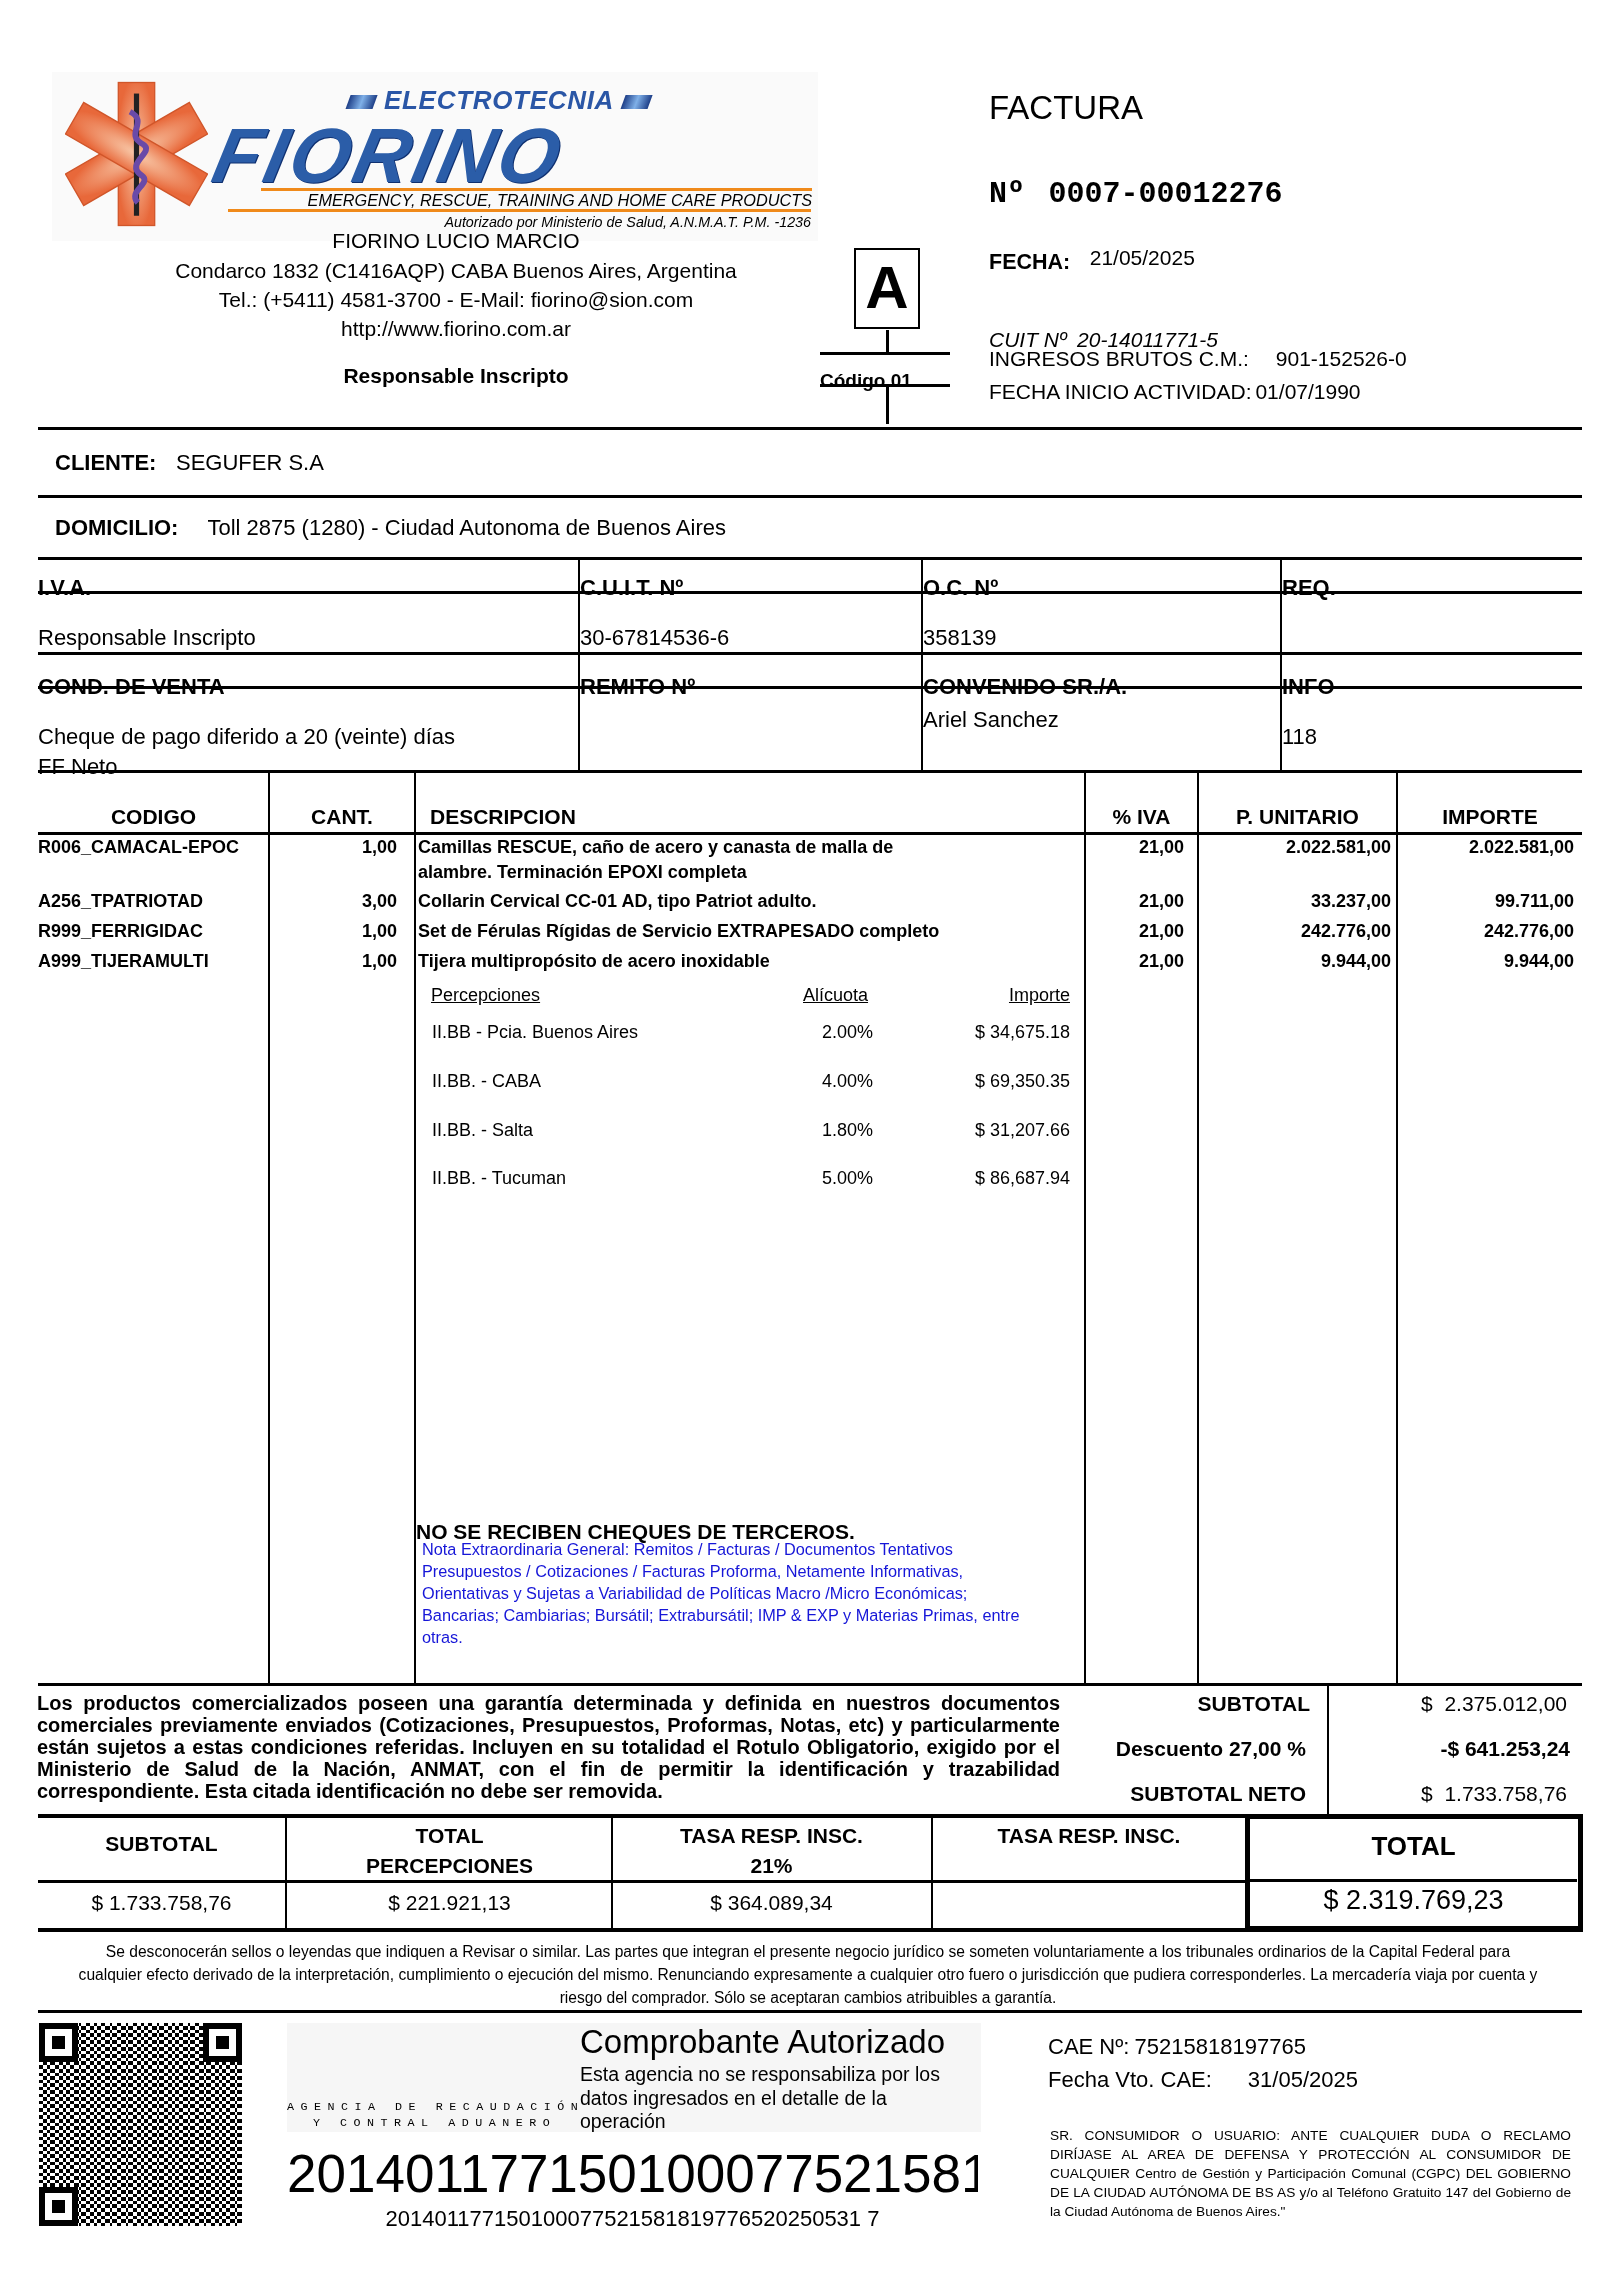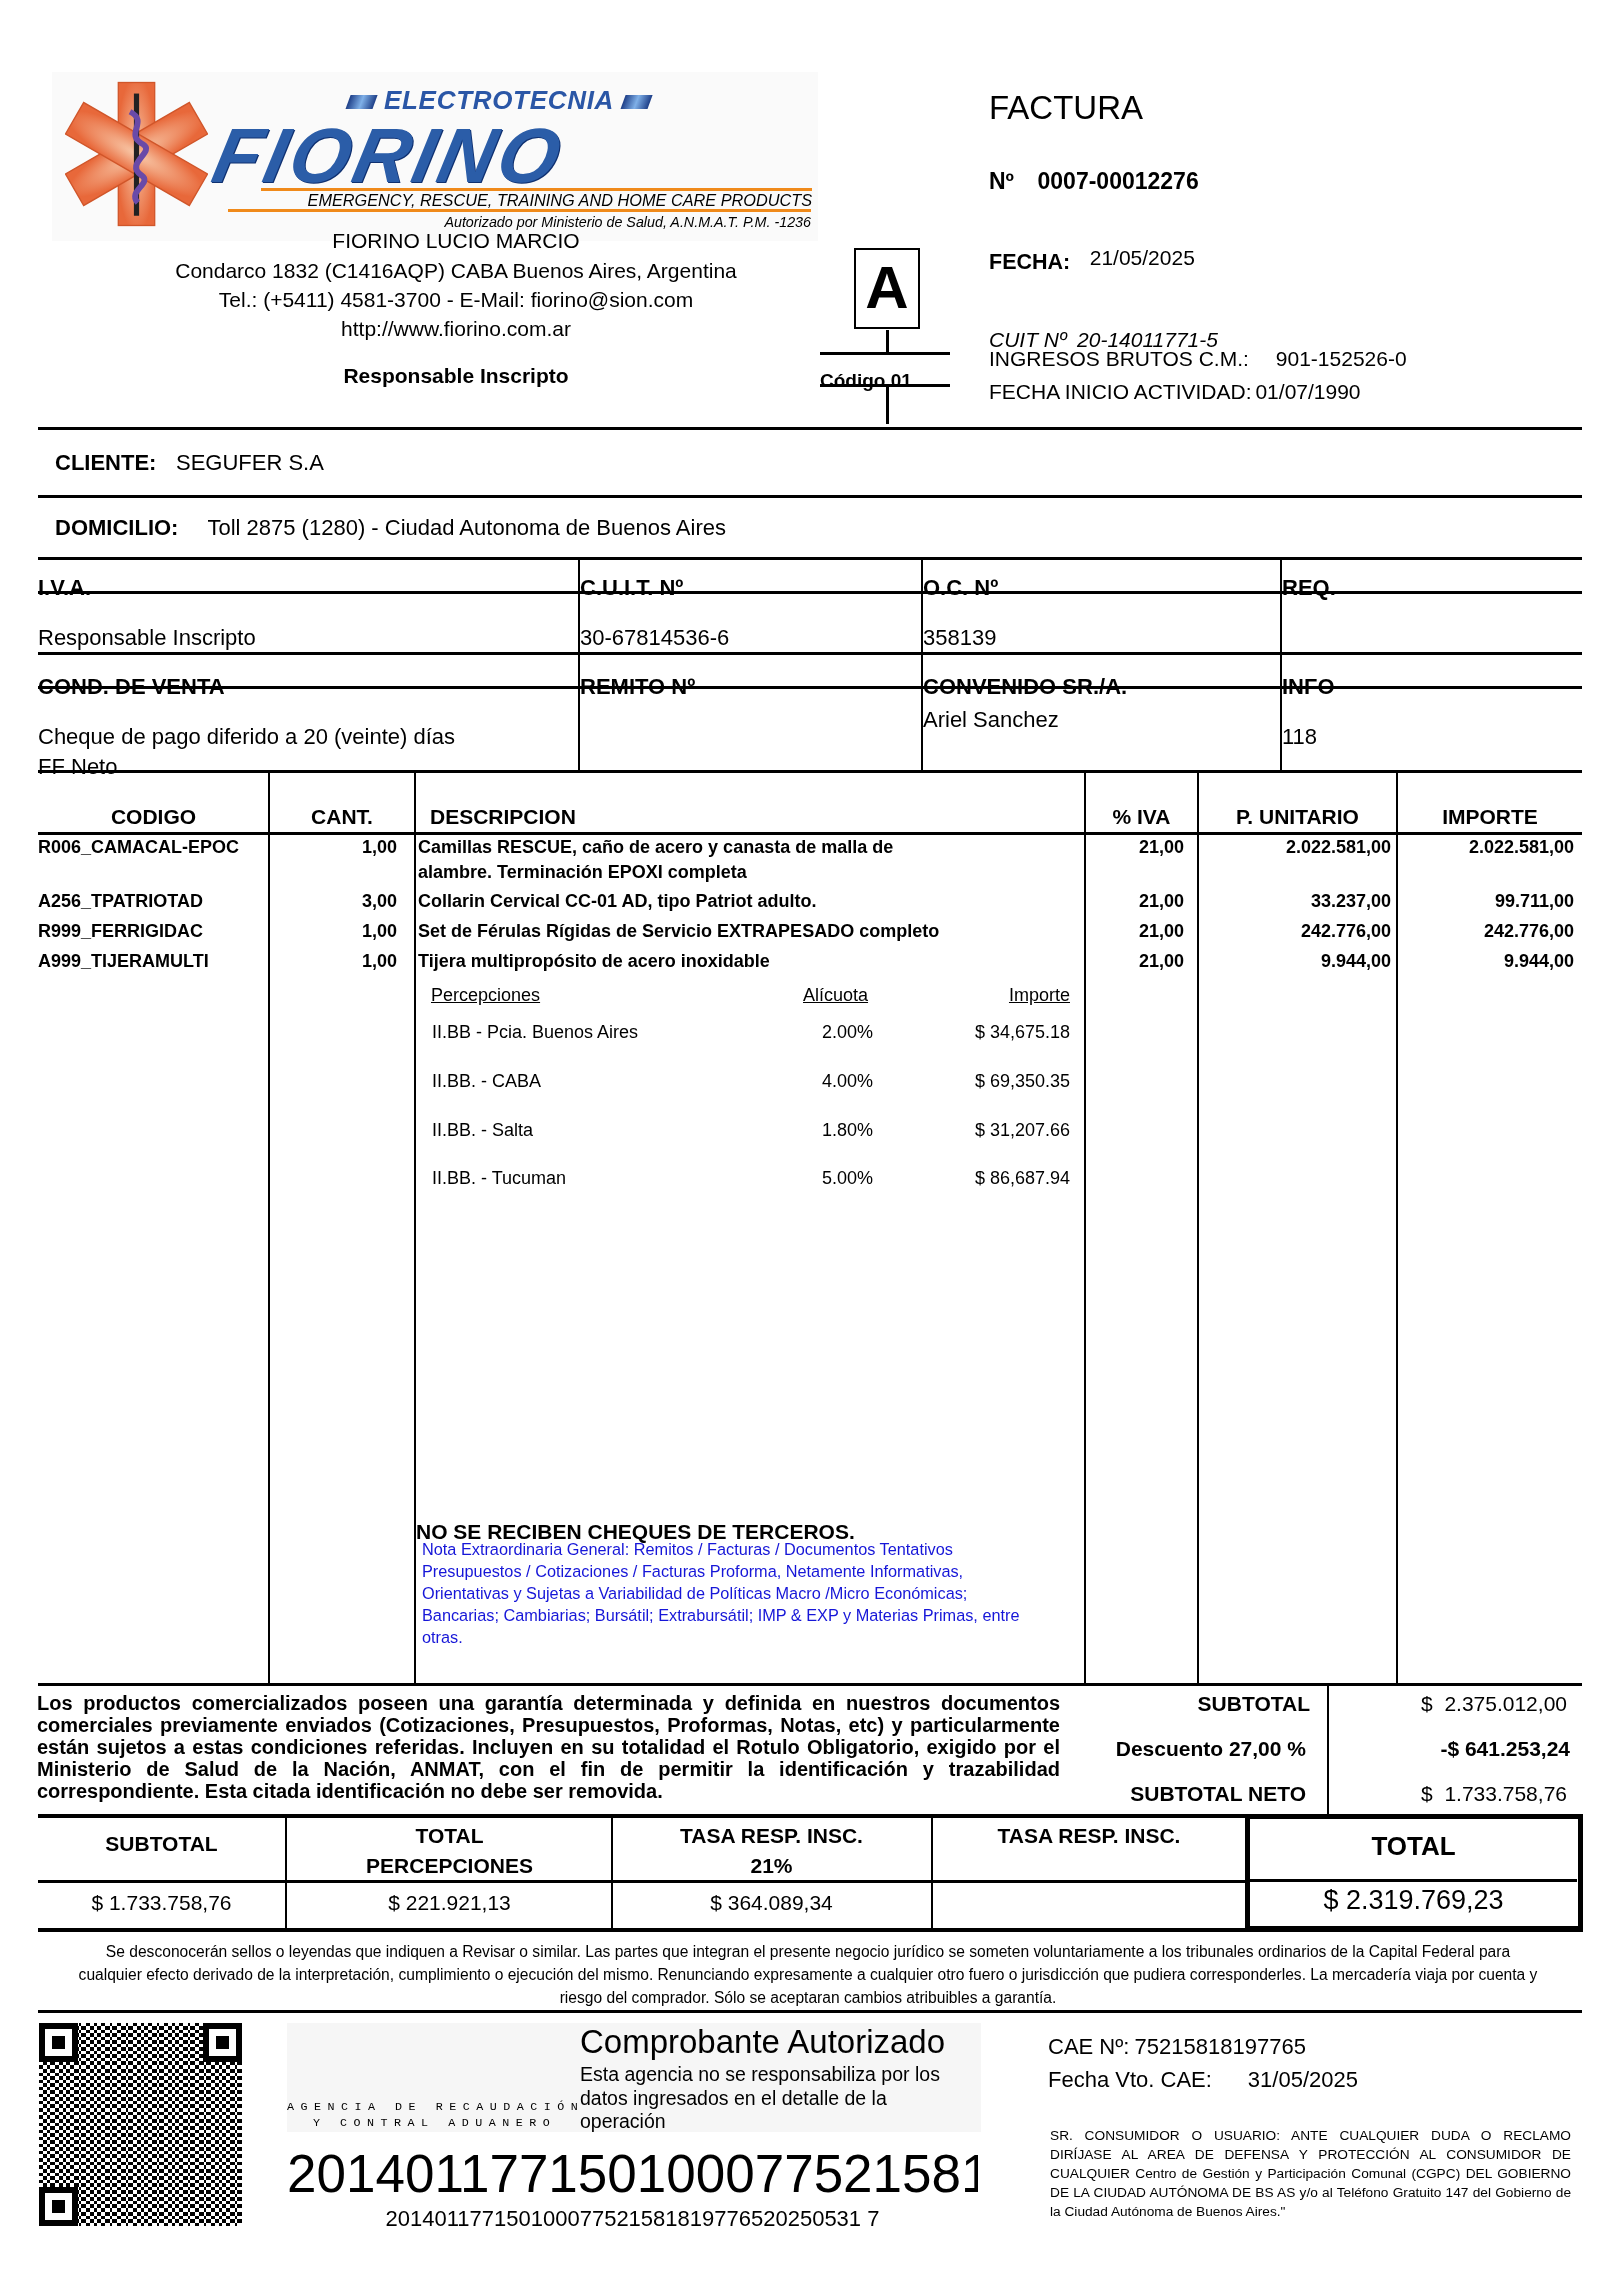--- a/index.html
+++ b/index.html
@@ -97,21 +97,21 @@
 <div class="company b" style="top:364px;">Responsable Inscripto</div>
 
 <div class="letter-box">A</div>
 <div class="vline" style="left:886px; top:330px; width:2.6px; height:23.5px;"></div>
 <div class="hline" style="left:820px; top:352px; width:130px; height:3.3px;"></div>
 <div class="abs b c nw" style="left:820px; top:358px; width:130px; font-size:19px;">Código 01</div>
 <div class="hline" style="left:820px; top:384px; width:130px; height:3.3px;"></div>
 <div class="vline" style="left:886px; top:384px; width:2.6px; height:40px;"></div>
 
 <div class="right-col" style="top:89px; font-size:33px;">FACTURA</div>
-<div class="right-col b" style="top:168px; font-size:23px;">
+<div class="right-col b" style="top:177px; font-size:30px;font-family:Liberation Mono, monospace;">
   <span>Nº</span><span style="display:inline-block;width:23.5px;"></span><span>0007-00012276</span>
 </div>
 <div class="right-col" style="top:250px;">
   <span class="b" style="font-size:21.5px;">FECHA:</span><span style="display:inline-block;width:19.5px;"></span><span style="position:relative; top:-3.9px;">21/05/2025</span>
 </div>
 <div class="right-col" style="top:328px;font-style:italic;">
   <span>CUIT Nº</span><span style="display:inline-block;width:10.4px;"></span><span>20-14011771-5</span>
 </div>
 <div class="right-col" style="top:347px;">
   <span>INGRESOS BRUTOS C.M.:</span><span style="display:inline-block;width:27px;"></span><span>901-152526-0</span>

